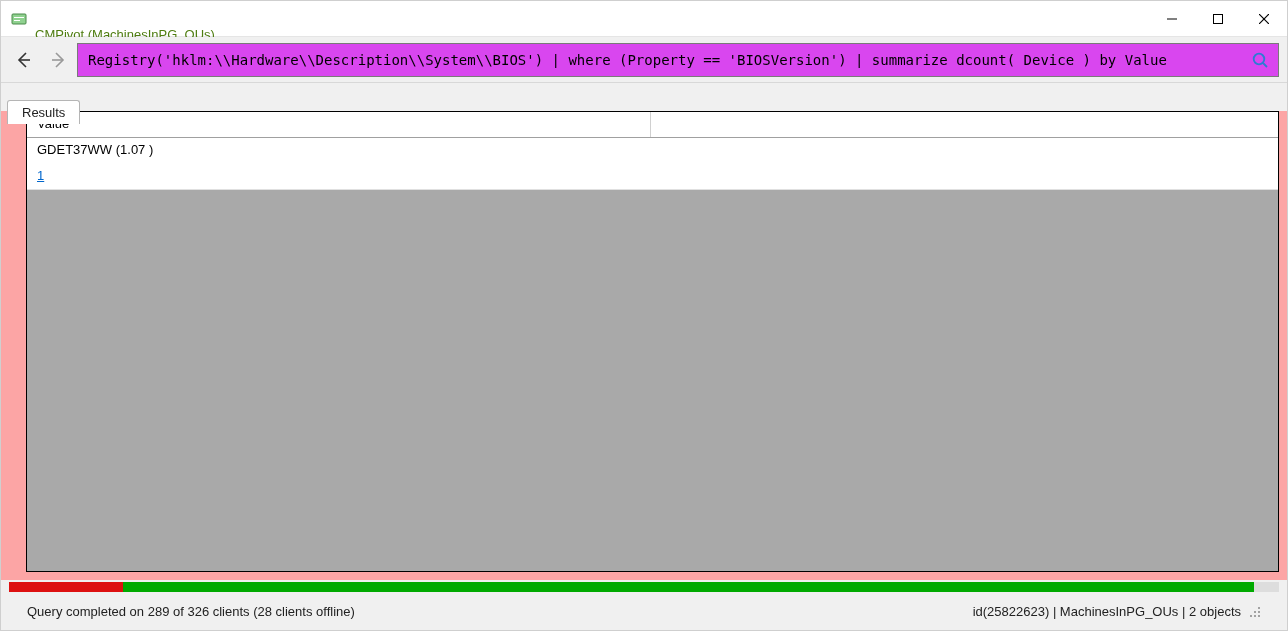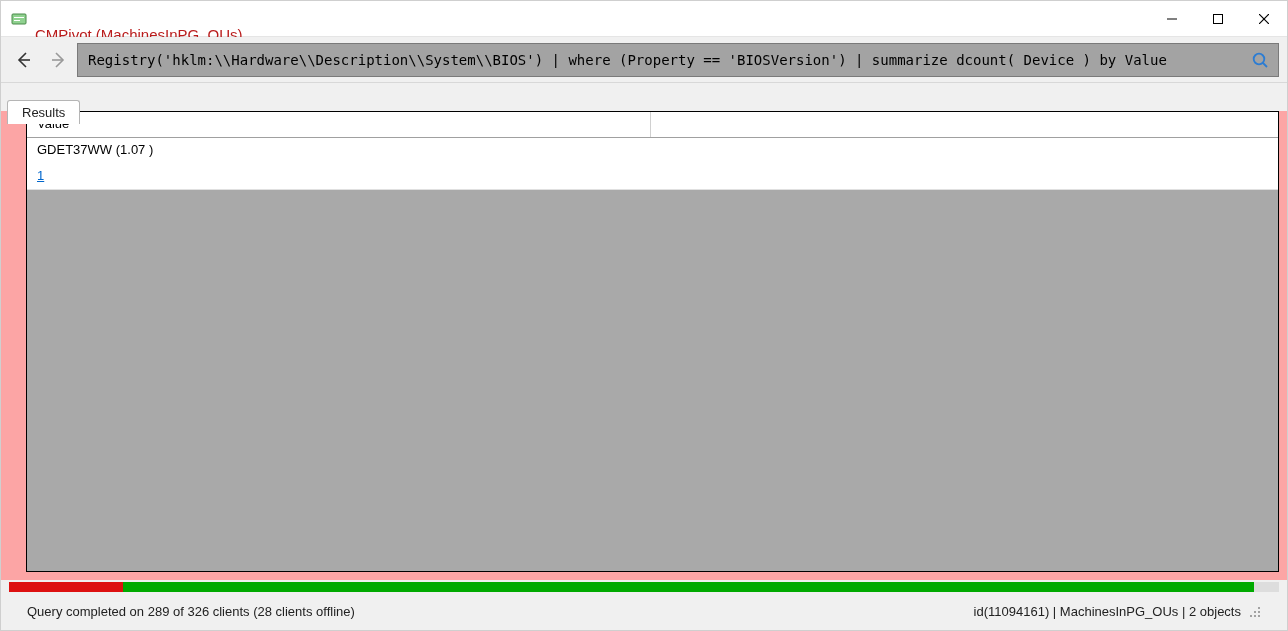--- a/index.html
+++ b/index.html
@@ -22,22 +22,22 @@
   padding-left: 10px;
   border-bottom: 1px solid #e5e5e5;
 }
 .titlebar .app-icon {
   width: 16px; height: 16px;
   margin-right: 8px;
   display: inline-block;
 }
 .titlebar .title {
   flex: 1;
-  font-size: 15px;
-  color: #b91c1c;
+  font-size: 13px;
+  color: #4d7c0f;
   margin-top: 32px;
 }
 .titlebar .win-controls {
   display: flex;
   height: 100%;
 }
 .titlebar .win-btn {
   width: 46px;
   display: flex;
   align-items: center;
@@ -57,21 +57,21 @@
 .nav-btn {
   width: 30px; height: 30px;
   display: flex; align-items: center; justify-content: center;
   background: #f0f0f0;
   border: 1px solid transparent;
 }
 .nav-btn svg { display: block; }
 .query-box {
   flex: 1;
   height: 34px;
-  background: #a3a3a3;
+  background: #d946ef;
   border: 1px solid #7a7a7a;
   display: flex;
   align-items: center;
   padding: 0 4px 0 10px;
 }
 .query-text {
   flex: 1;
   font-family: Consolas, monospace;
   font-size: 14px;
   color: #000;
@@ -262,21 +262,21 @@
 </div>
 
 <div class="progress-bar">
   <div class="pb-red" style="width:9%"></div>
   <div class="pb-green" style="width:89%"></div>
   <div class="pb-gray" style="width:2%"></div>
 </div>
 
 <div class="status-bar">
   <span class="status-left">Query completed on 289 of 326 clients (28 clients offline)</span>
-  <span class="status-right">id(11094161)  |  MachinesInPG_OUs  |  2 objects</span>
+  <span class="status-right">id(25822623)  |  MachinesInPG_OUs  |  2 objects</span>
   <span class="grip">
     <svg width="14" height="14" viewBox="0 0 14 14">
       <circle cx="12" cy="4" r="1" fill="#888"></circle>
         <circle cx="8" cy="8" r="1" fill="#888"></circle>
         <circle cx="12" cy="8" r="1" fill="#888"></circle>
       <circle cx="4" cy="12" r="1" fill="#888"></circle>
         <circle cx="8" cy="12" r="1" fill="#888"></circle>
         <circle cx="12" cy="12" r="1" fill="#888"></circle>
     </svg>
   </span>

